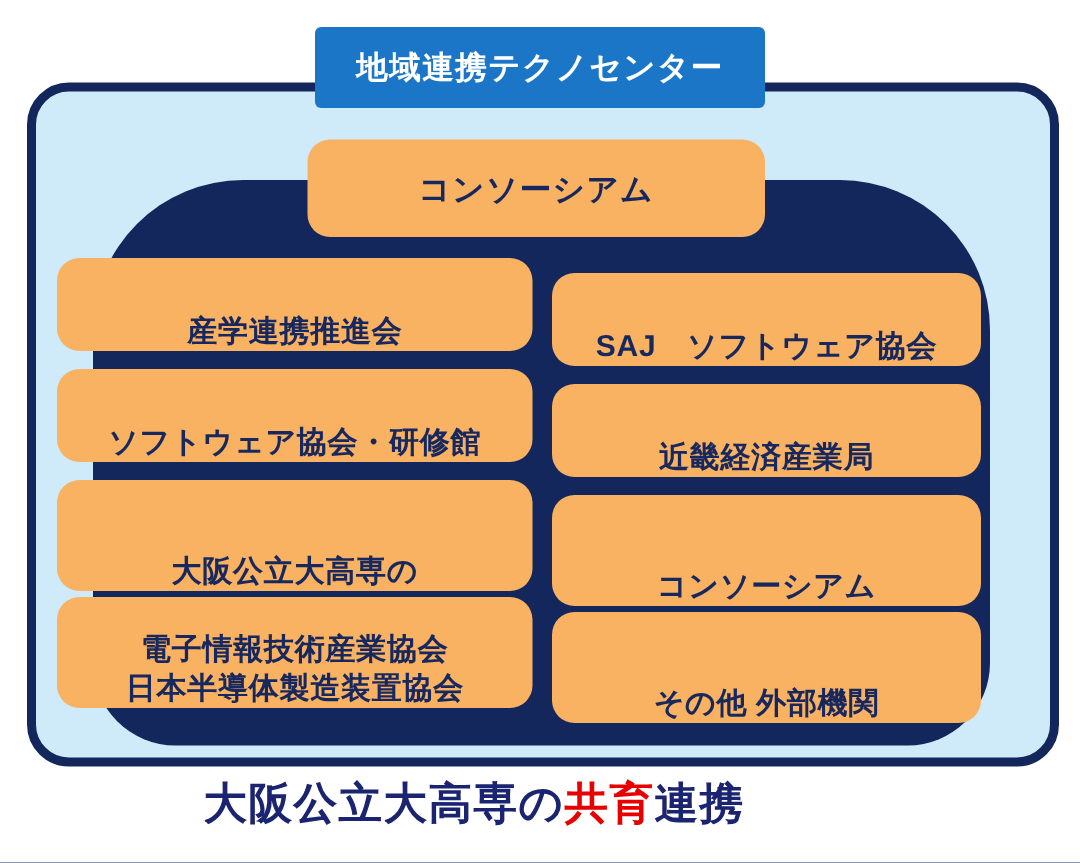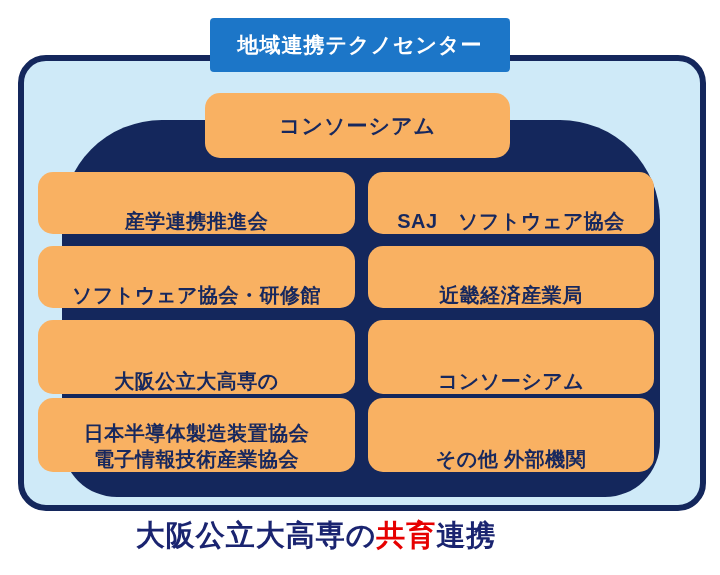--- a/index.html
+++ b/index.html
@@ -33,21 +33,21 @@
     z-index:2;letter-spacing:1px;
   }
   .partner-box{
     position:absolute;background:#f9b162;border-radius:15px;
     color:#17285e;font-weight:bold;font-size:20px;line-height:1.3;
     display:flex;flex-direction:column;align-items:center;justify-content:flex-end;
     text-align:center;z-index:2;letter-spacing:0.5px;
   }
   .partner-box span{display:block;}
   .col-left{left:38px;width:317px;}
-  .col-right{left:368px;width:286px;}
+  .col-right{left:368px;width:286px;margin-top:10px;}
   .row-1{top:172px;height:62px;}
   .row-2{top:246px;height:62px;}
   .row-3{top:320px;height:74px;}
   .row-4{top:398px;height:74px;}
   .caption{
     position:absolute;left:0;top:516px;width:632px;
     text-align:center;font-size:29px;font-weight:bold;color:#1a2470;
     z-index:2;letter-spacing:1px;
   }
   .caption .hl{color:#e60000;}
@@ -85,22 +85,22 @@
 </div>
 
 <div class="partner-box col-left row-3">
   <span>大阪公立大高専の</span>
 </div>
 <div class="partner-box col-right row-3">
   <span>コンソーシアム</span>
 </div>
 
 <div class="partner-box col-left row-4">
+  <span>電子情報技術産業協会</span>
   <span>日本半導体製造装置協会</span>
-  <span>電子情報技術産業協会</span>
 </div>
 <div class="partner-box col-right row-4">
   <span>その他 外部機関</span>
   <span></span>
 </div>
 
 <div class="caption">
   <span>大阪公立大高専の</span><span class="hl">共育</span><span>連携</span>
 </div>
 

